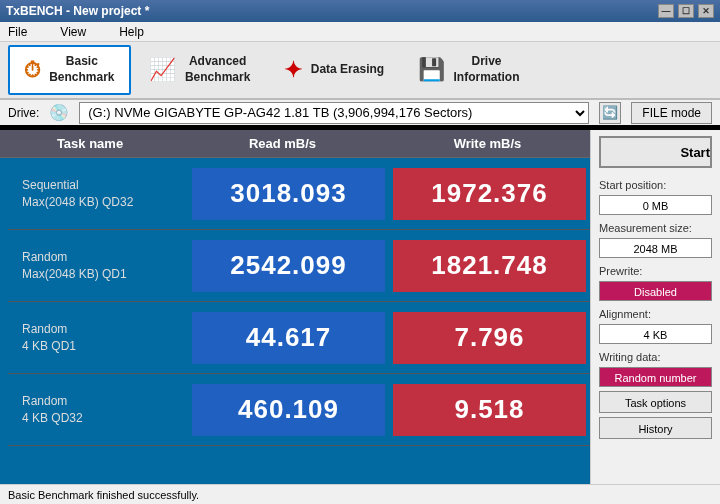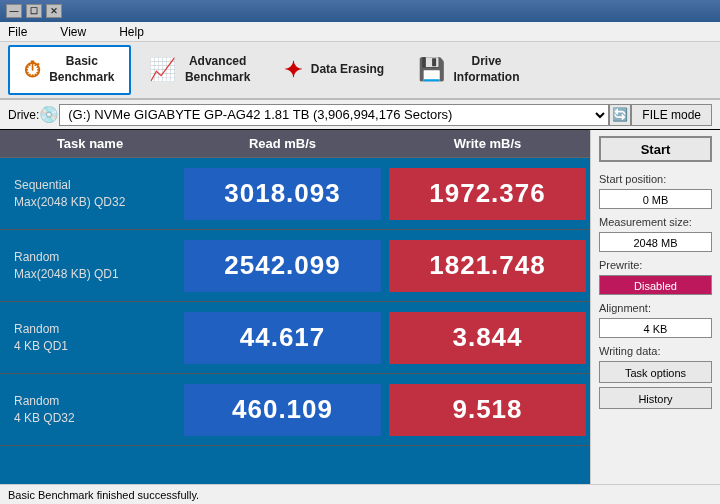--- a/index.html
+++ b/index.html
@@ -76,26 +76,26 @@
       color: #4472c4;
     }
     .toolbar-btn .icon.orange { color: #d46600; }
     .toolbar-btn .icon.red { color: #c00; }
     .toolbar-btn .icon.gray { color: #555; }
     .toolbar-btn-label { font-size: 12px; font-weight: bold; color: #222; text-align: center; line-height: 1.3; }
 
     
     .drive-row {
       background: #f0f0f0;
-      border-bottom: 1px solid #000000;
+      border-bottom: 5px solid #000000;
       height: 30px;
       display: flex;
       align-items: center;
       padding: 0 8px;
-      gap: 0;
+      gap: 10px;
     }
     .drive-label { font-size: 12px; color: #000; }
     .drive-select {
       flex: 1;
       height: 22px;
       font-size: 13px;
       border: 1px solid #888;
       background: white;
       padding: 0 4px;
     }
@@ -142,20 +142,21 @@
       color: white;
       font-size: 13px;
       font-weight: bold;
     }
     .table-row {
       display: grid;
       grid-template-columns: 180px 1fr 1fr;
       height: 72px;
       border-bottom: 1px solid #555;
       align-items: center;
+      margin-left: 8px;
     }
     .row-label {
       color: #ddd;
       font-size: 12px;
       padding-left: 14px;
       line-height: 1.4;
     }
     .read-cell {
       background: #2060c0;
       margin: 6px 4px;
@@ -186,27 +187,28 @@
       width: 130px;
       background: #f0f0f0;
       border-left: 1px solid #ccc;
       padding: 6px 8px;
       display: flex;
       flex-direction: column;
       gap: 4px;
     }
     .start-btn {
       width: 100%;
-      height: 26px;
+      height: 32px;
       background: #e8e8e8;
       border: 2px solid #888;
       font-size: 13px;
       font-weight: bold;
       cursor: pointer;
       margin-bottom: 4px;
+      text-align: right;
     }
     .rp-label { font-size: 11px; color: #333; margin-top: 3px; }
     .rp-value {
       width: 100%;
       height: 20px;
       background: white;
       border: 1px solid #888;
       font-size: 11px;
       text-align: center;
       line-height: 20px;
@@ -242,20 +244,21 @@
       align-items: center;
       padding: 0 8px;
       font-size: 11px;
       color: #000;
     }
   </style>
 </head>
 <body>
 
 <div class="title-bar">
+  <span>TxBENCH - New project *</span>
   <div class="title-bar-controls">
     <div class="title-bar-btn">—</div>
     <div class="title-bar-btn">☐</div>
     <div class="title-bar-btn">✕</div>
   </div>
 </div>
 
 <div class="menu-bar">
   <span class="menu-item">File</span>
   <span class="menu-item">View</span>
@@ -308,21 +311,21 @@
 
     <div class="table-row">
       <div class="row-label">Random<br>Max(2048 KB) QD1</div>
       <div class="read-cell">2542.099</div>
       <div class="write-cell">1821.748</div>
     </div>
 
     <div class="table-row">
       <div class="row-label">Random<br>4 KB QD1</div>
       <div class="read-cell">44.617</div>
-      <div class="write-cell">3.844</div>
+      <div class="write-cell">7.796</div>
     </div>
 
     <div class="table-row">
       <div class="row-label">Random<br>4 KB QD32</div>
       <div class="read-cell">460.109</div>
       <div class="write-cell">9.518</div>
     </div>
   </div>
 
   <div class="right-panel">
@@ -334,20 +337,21 @@
     <div class="rp-label">Measurement size:</div>
     <div class="rp-value">2048 MB</div>
 
     <div class="rp-label">Prewrite:</div>
     <div class="rp-value-dark">Disabled</div>
 
     <div class="rp-label">Alignment:</div>
     <div class="rp-value">4 KB</div>
 
     <div class="rp-label">Writing data:</div>
+    <div class="rp-value-dark">Random number</div>
 
     <div class="rp-btn">Task options</div>
     <div class="rp-btn">History</div>
   </div>
 
 </div>
 
 <div class="status-bar">
   <span>Basic Benchmark finished successfully.</span>
 </div>

